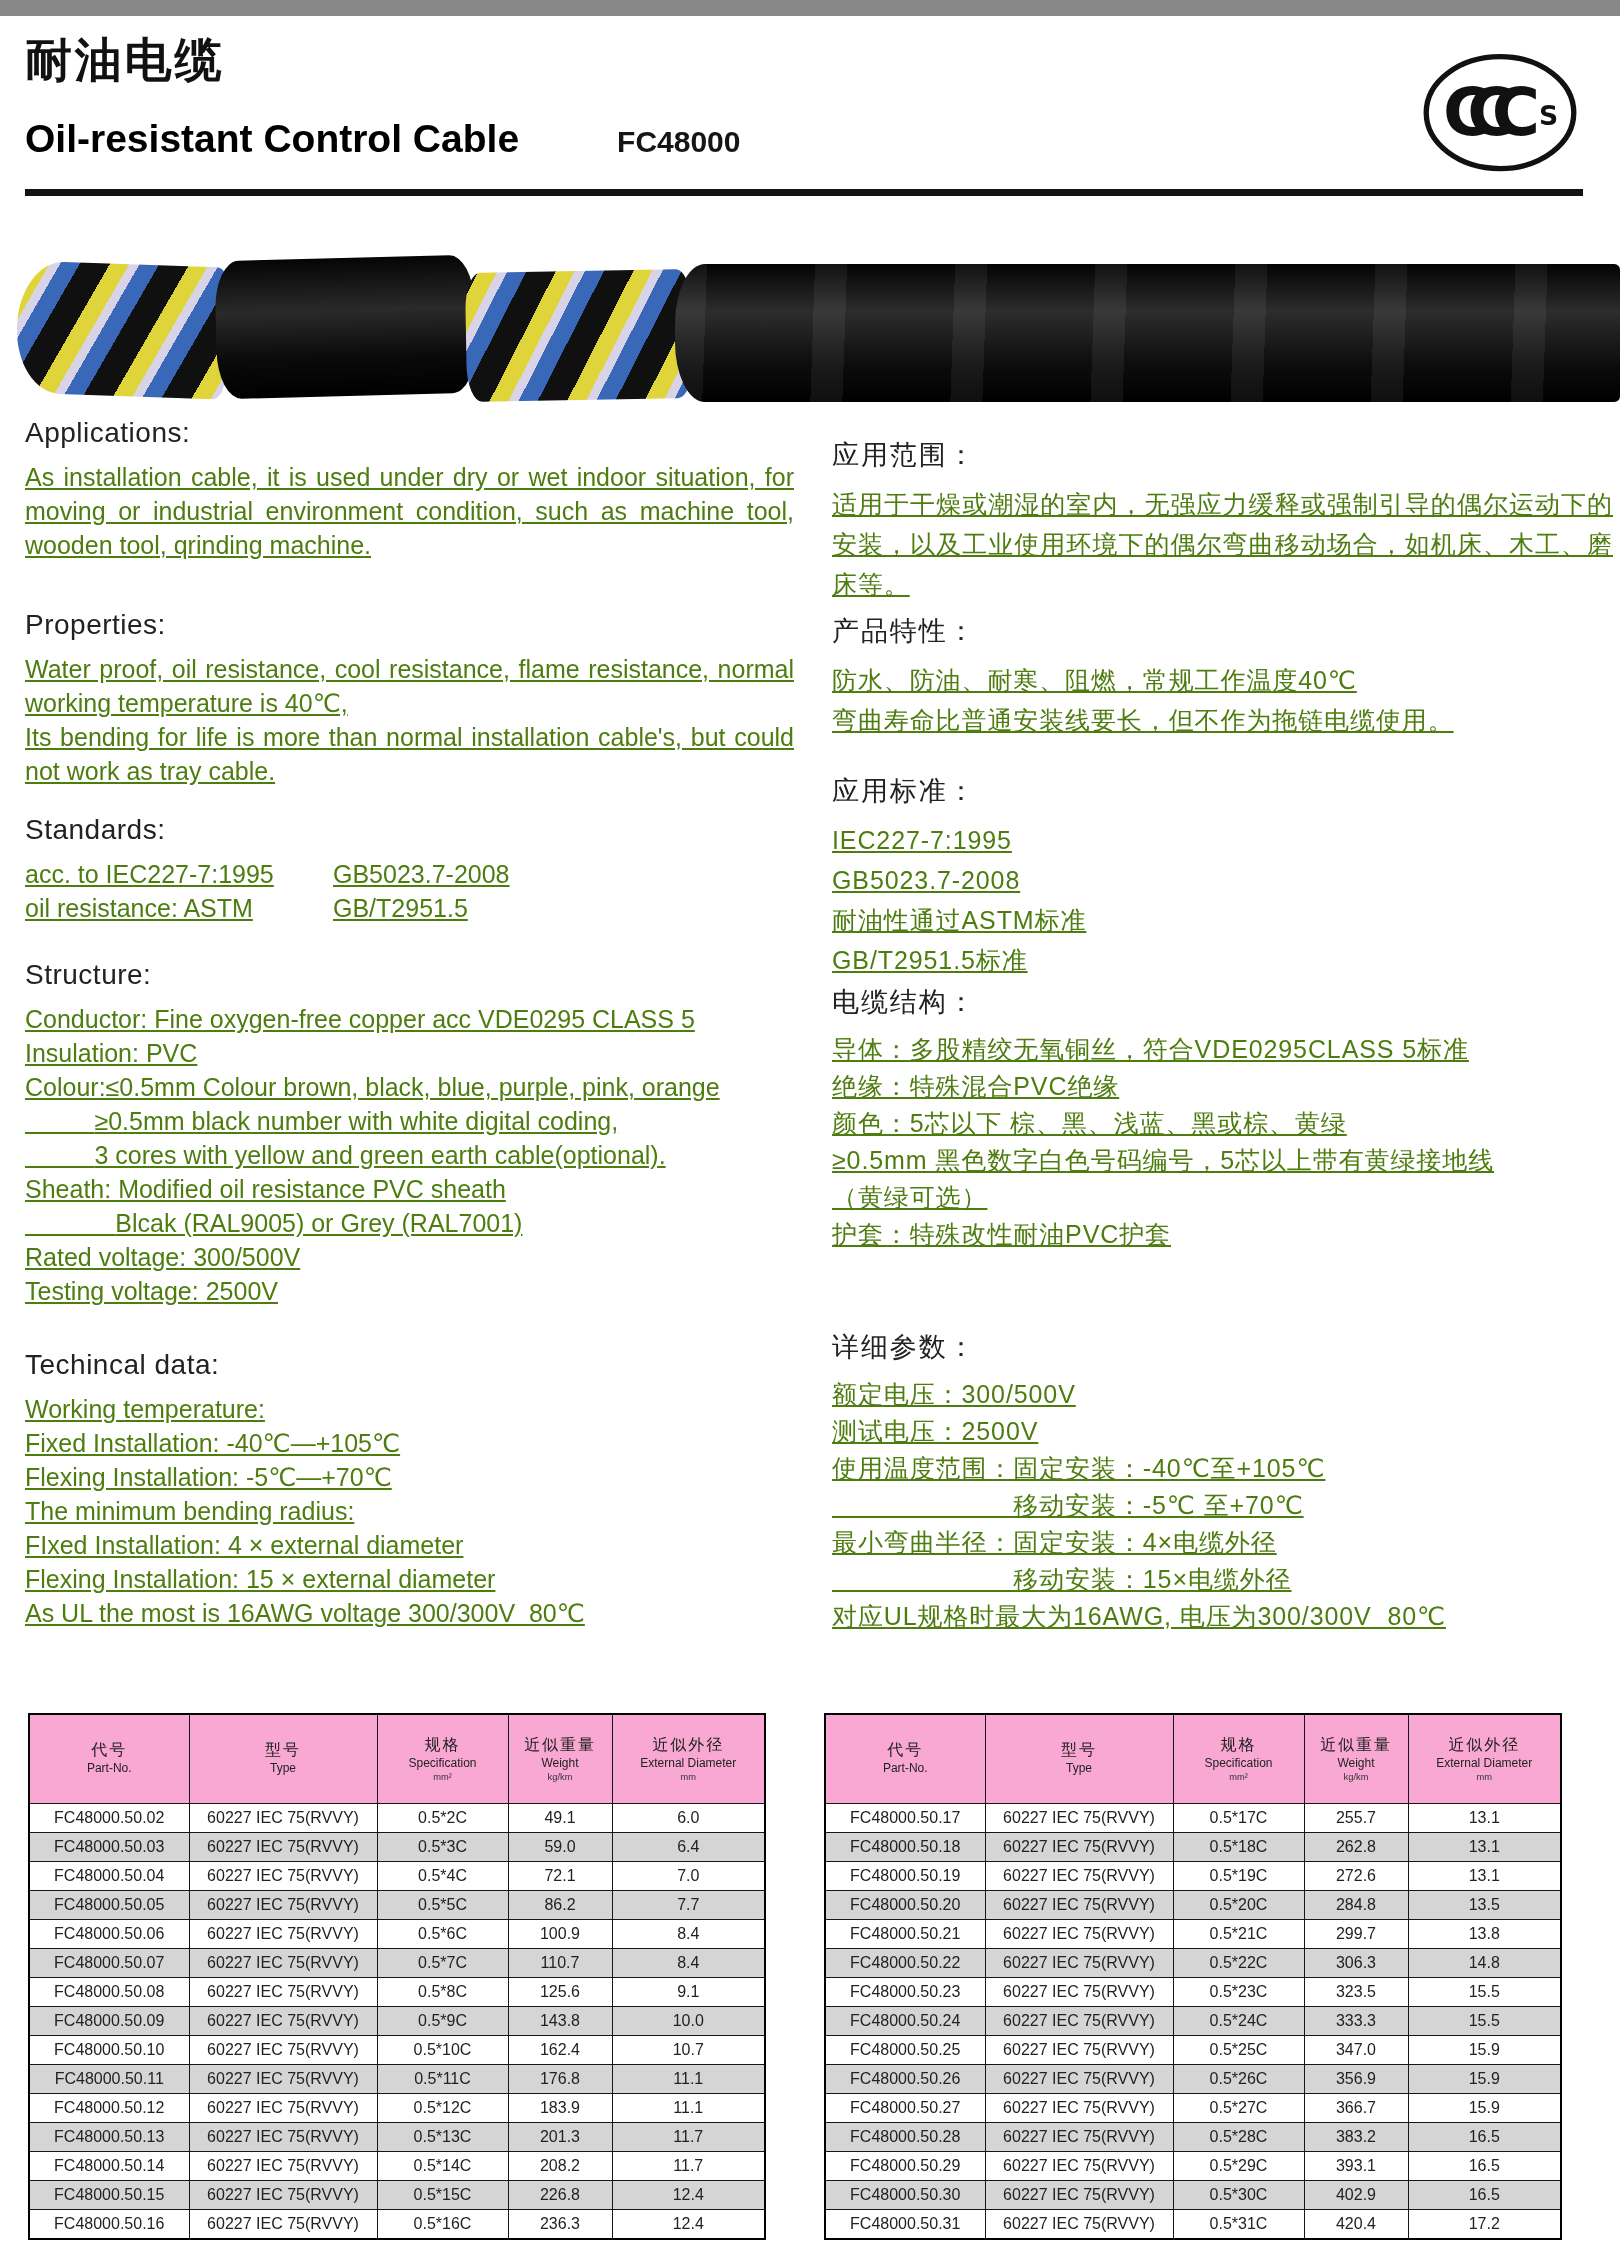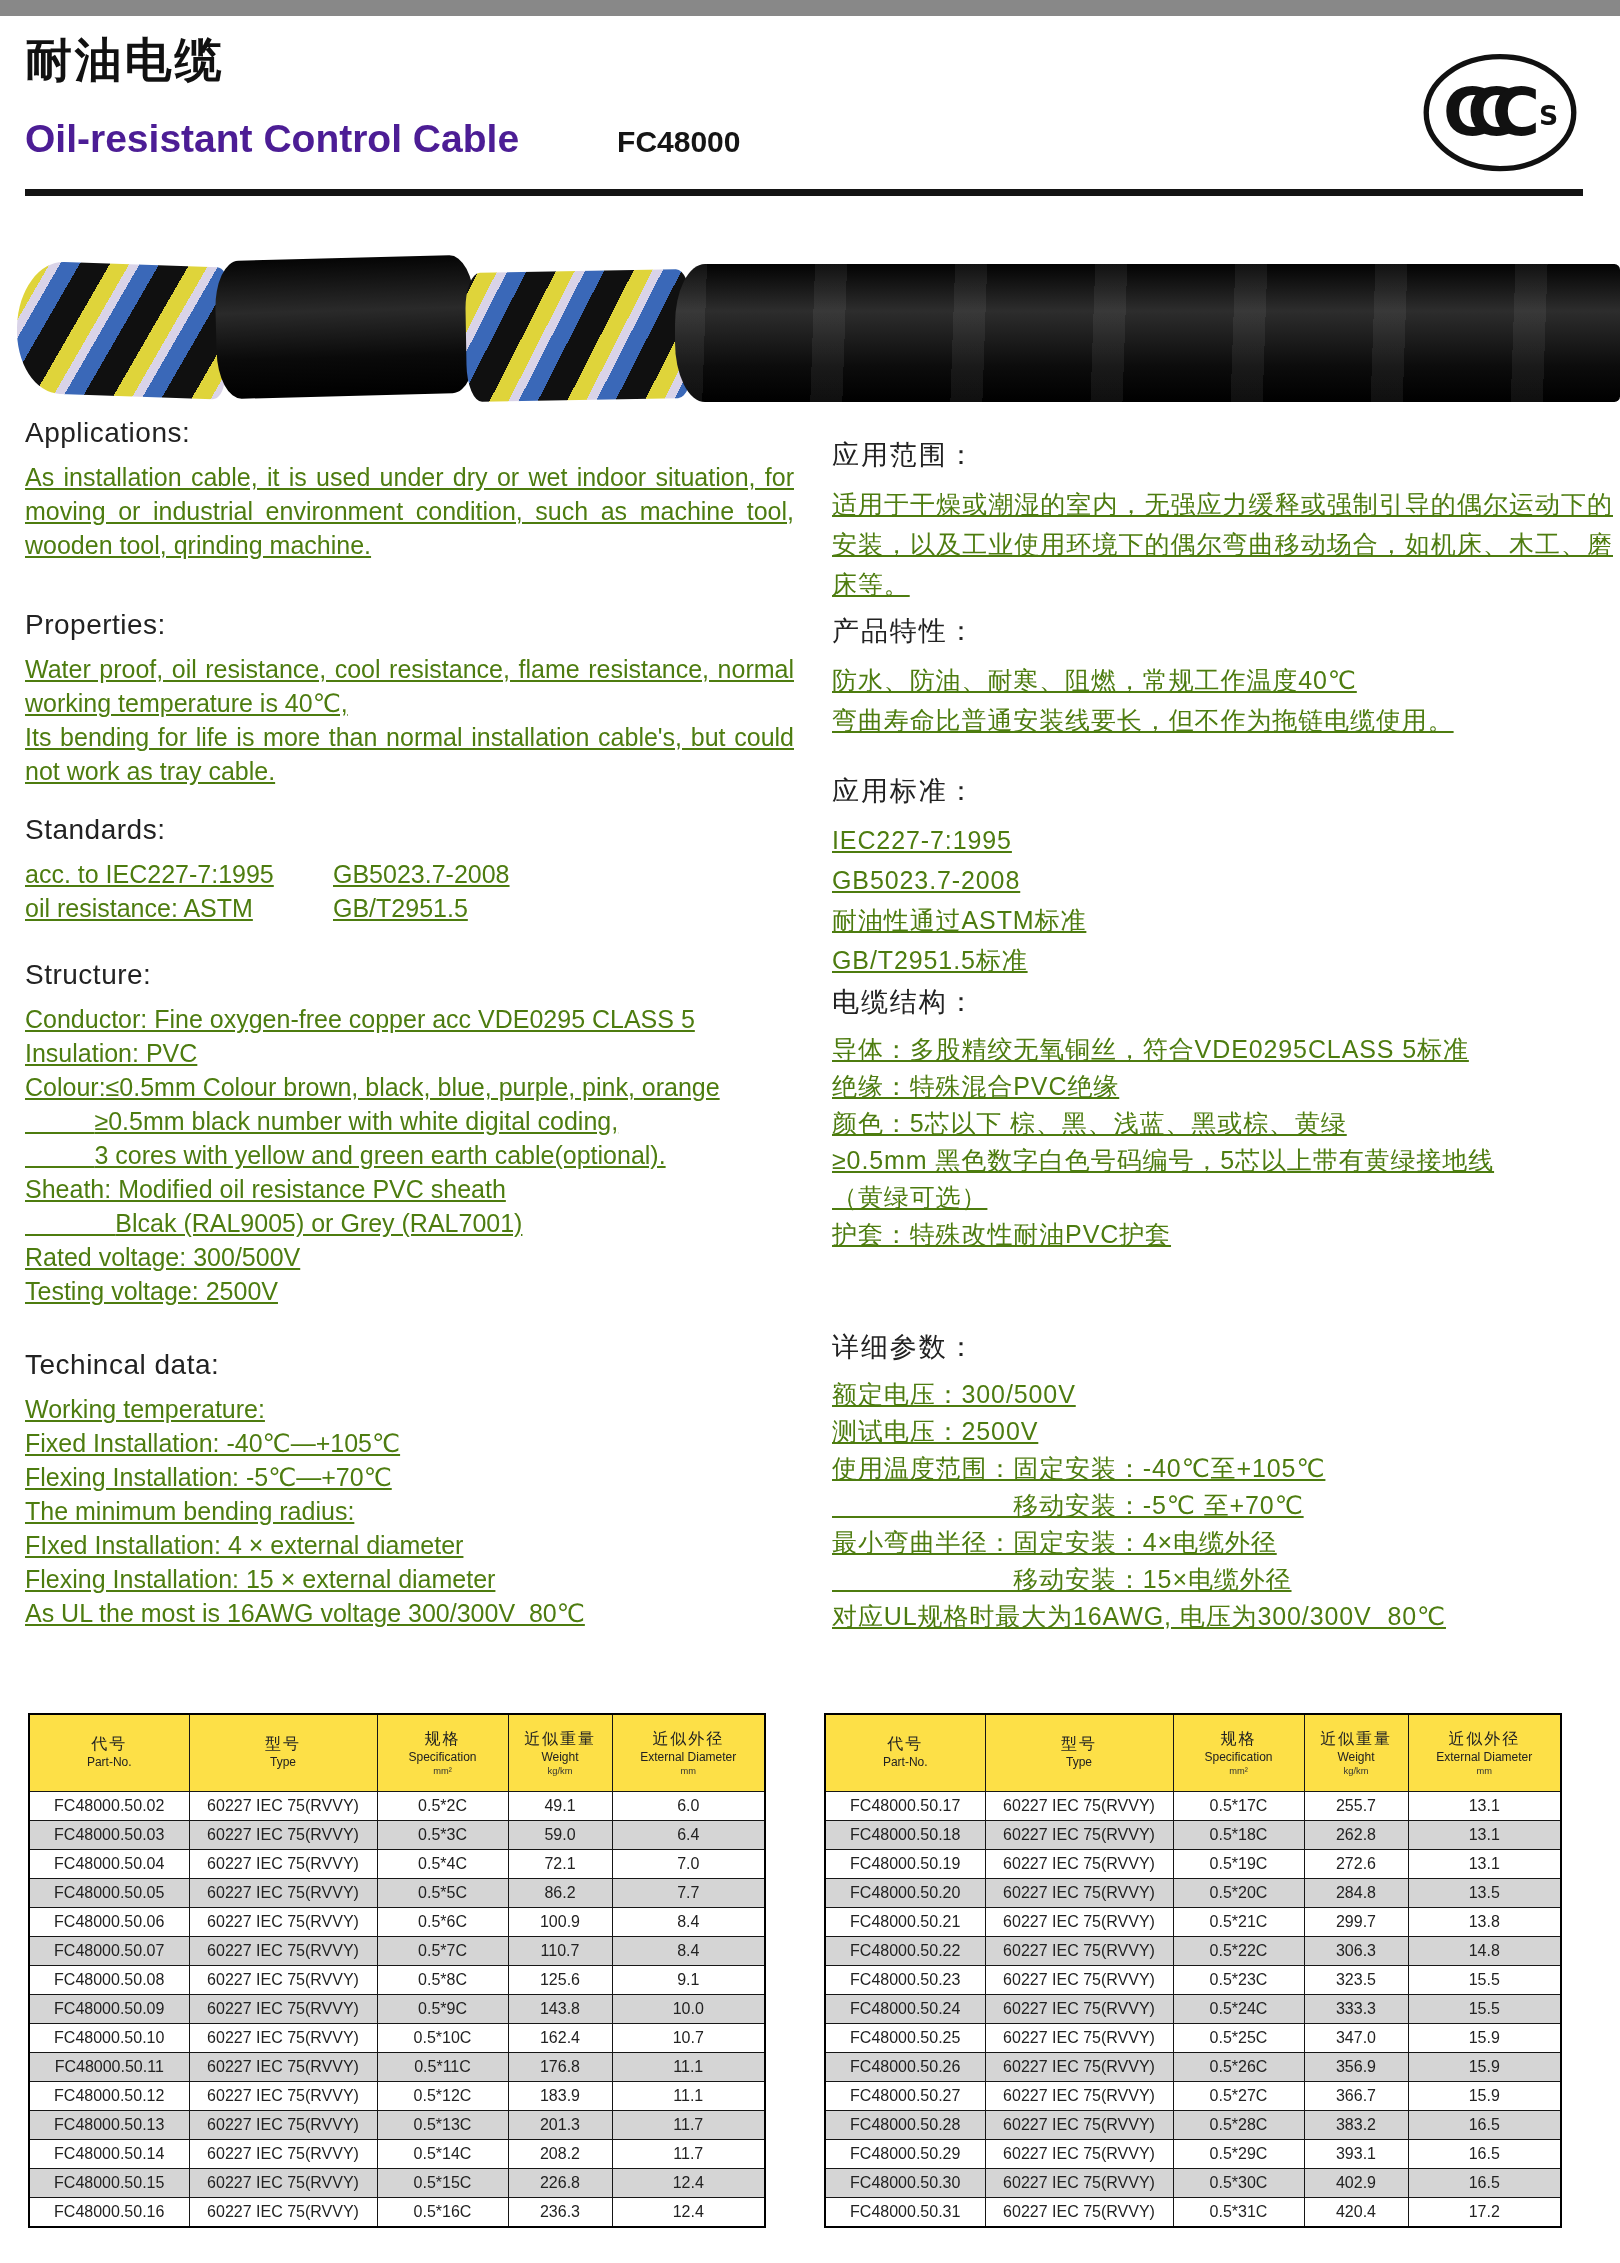--- a/index.html
+++ b/index.html
@@ -4,21 +4,21 @@
 <style>
   html,body{margin:0;padding:0;background:#888;}
   .page{
     position:relative; width:1620px; height:2263px; background:#ffffff;
     font-family:"Liberation Sans","DejaVu Sans",sans-serif; color:#1c1c1c;
     overflow:hidden; margin:16px auto;
   }
   
   .title-zh{position:absolute; left:25px; top:13px; font-size:47px; font-weight:bold; letter-spacing:2.8px; color:#111;}
   .title-row{position:absolute; left:25px; top:101px; display:flex; align-items:baseline; gap:98px;}
-  .title-en{font-size:39px; font-weight:600; letter-spacing:0px; color:#4c1d95;}
+  .title-en{font-size:39px; font-weight:600; letter-spacing:0px; color:#000000;}
   .model-no{font-size:30px; font-weight:600; color:#151515;}
   .header-rule{position:absolute; left:25px; right:37px; top:173px; height:6.5px; background:#141414;}
   .ccc-logo{position:absolute; right:40px; top:34px; width:160px; height:127px;}
   
   .cable{position:absolute; left:0; top:233px; width:1620px; height:168px;}
   .cable > div{position:absolute;}
   .stripes{
     background:repeating-linear-gradient(118deg,
       #101010 0 11.2px, #dfd43a 11.2px 28px, #d9d3e8 28px 37px,
       #3a68b8 37px 54px, #101010 54px 69px);
@@ -44,21 +44,21 @@
   .jiegou .line{line-height:37px;}
   .canshu .line{line-height:37px;}
   .pair-row{display:flex;}
   .pair-row span:first-child{width:308px; flex:none;}
   
   .spec-table{position:absolute; top:1697px; border-collapse:collapse; table-layout:fixed; background:#fff;
     border:2.8px solid #000;}
   .spec-table.t-left{left:28px;}
   .spec-table.t-right{left:824px;}
   .spec-table th,.spec-table td{border:1.9px solid #161616; text-align:center; vertical-align:middle; overflow:hidden;}
-  .spec-table thead th{background:#fde047; height:60px; padding:8px 0; font-weight:normal;}
+  .spec-table thead th{background:#f9a8d4; height:60px; padding:14px 0; font-weight:normal;}
   .th-zh{display:block; font-size:16px; letter-spacing:1.9px; line-height:18.6px; color:#222;}
   .th-en{display:block; font-size:12px; line-height:17px; color:#222;}
   .th-unit{display:block; font-size:9.3px; line-height:10.3px; color:#333;}
   .spec-table td{height:28px; font-size:16px; color:#222; padding:0 1.9px;}
   .spec-table tbody tr:nth-child(even){background:#d5d5d5;}
   .c0{width:160px;} .c1{width:188px;} .c2{width:131px;} .c3{width:104px;} .c4{width:153px;}
 </style>
 </head>
 <body>
 

